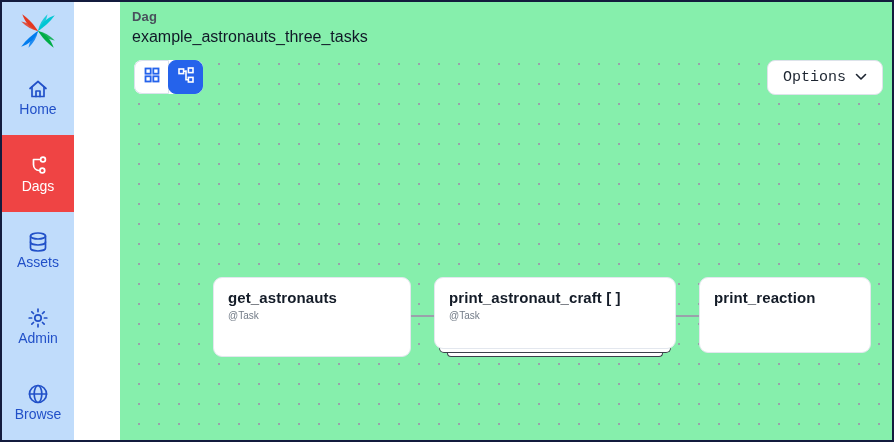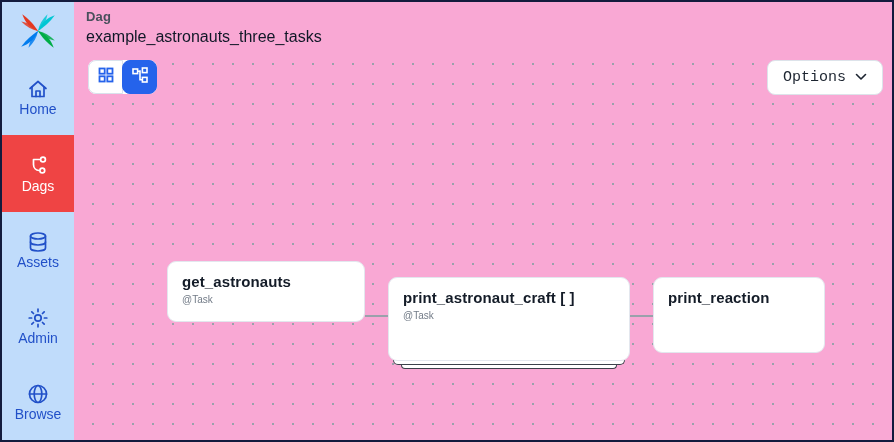--- a/index.html
+++ b/index.html
@@ -42,21 +42,21 @@
     cursor: pointer;
     color: #2150c8;
   }
   .nav-item.selected {
     background: #ef4444;
     color: #ffffff;
   }
   .nav-item svg { display: block; }
 
   
-  .main { position: relative; flex: 1; background: #f9a8d4; }
+  .main { position: relative; flex: 1; background: #86efac; margin-left: 46px; }
 
   .eyebrow {
     position: absolute;
     left: 12px; top: 7px;
     font-size: 13px;
     font-weight: bold;
     color: #49505c;
     letter-spacing: 0.2px;
   }
   .dag-title {
@@ -264,27 +264,27 @@
         <span>
           <svg width="12" height="8" viewBox="0 0 12 8" fill="none" stroke="#1c2430" stroke-width="1.6" stroke-linecap="round" stroke-linejoin="round">
             <path d="M1.5 1.5 L6 6 L10.5 1.5"></path>
           </svg>
         </span>
       </div>
 
       <div class="edge" style="left:291px; top:260px; width:24px;"></div>
       <div class="edge" style="left:556px; top:260px; width:24px;"></div>
 
-      <div class="node" style="left:93px; top:206px; width:198px; height:61px;">
+      <div class="node" style="left:93px; top:222px; width:198px; height:80px;">
         <div class="title">get_astronauts</div>
         <div class="subtitle">@Task</div>
       </div>
 
       <div class="node-wrap" style="left:314px; top:222px; width:242px;">
-        <div class="node" style="height:84px;">
+        <div class="node" style="height:72px;">
           <div class="title">print_astronaut_craft [ ]</div>
           <div class="subtitle">@Task</div>
         </div>
         <div class="stack-layer l1"></div>
         <div class="stack-layer l2"></div>
       </div>
 
       <div class="node" style="left:579px; top:222px; width:172px; height:76px;">
         <div class="title">print_reaction</div>
       </div>

